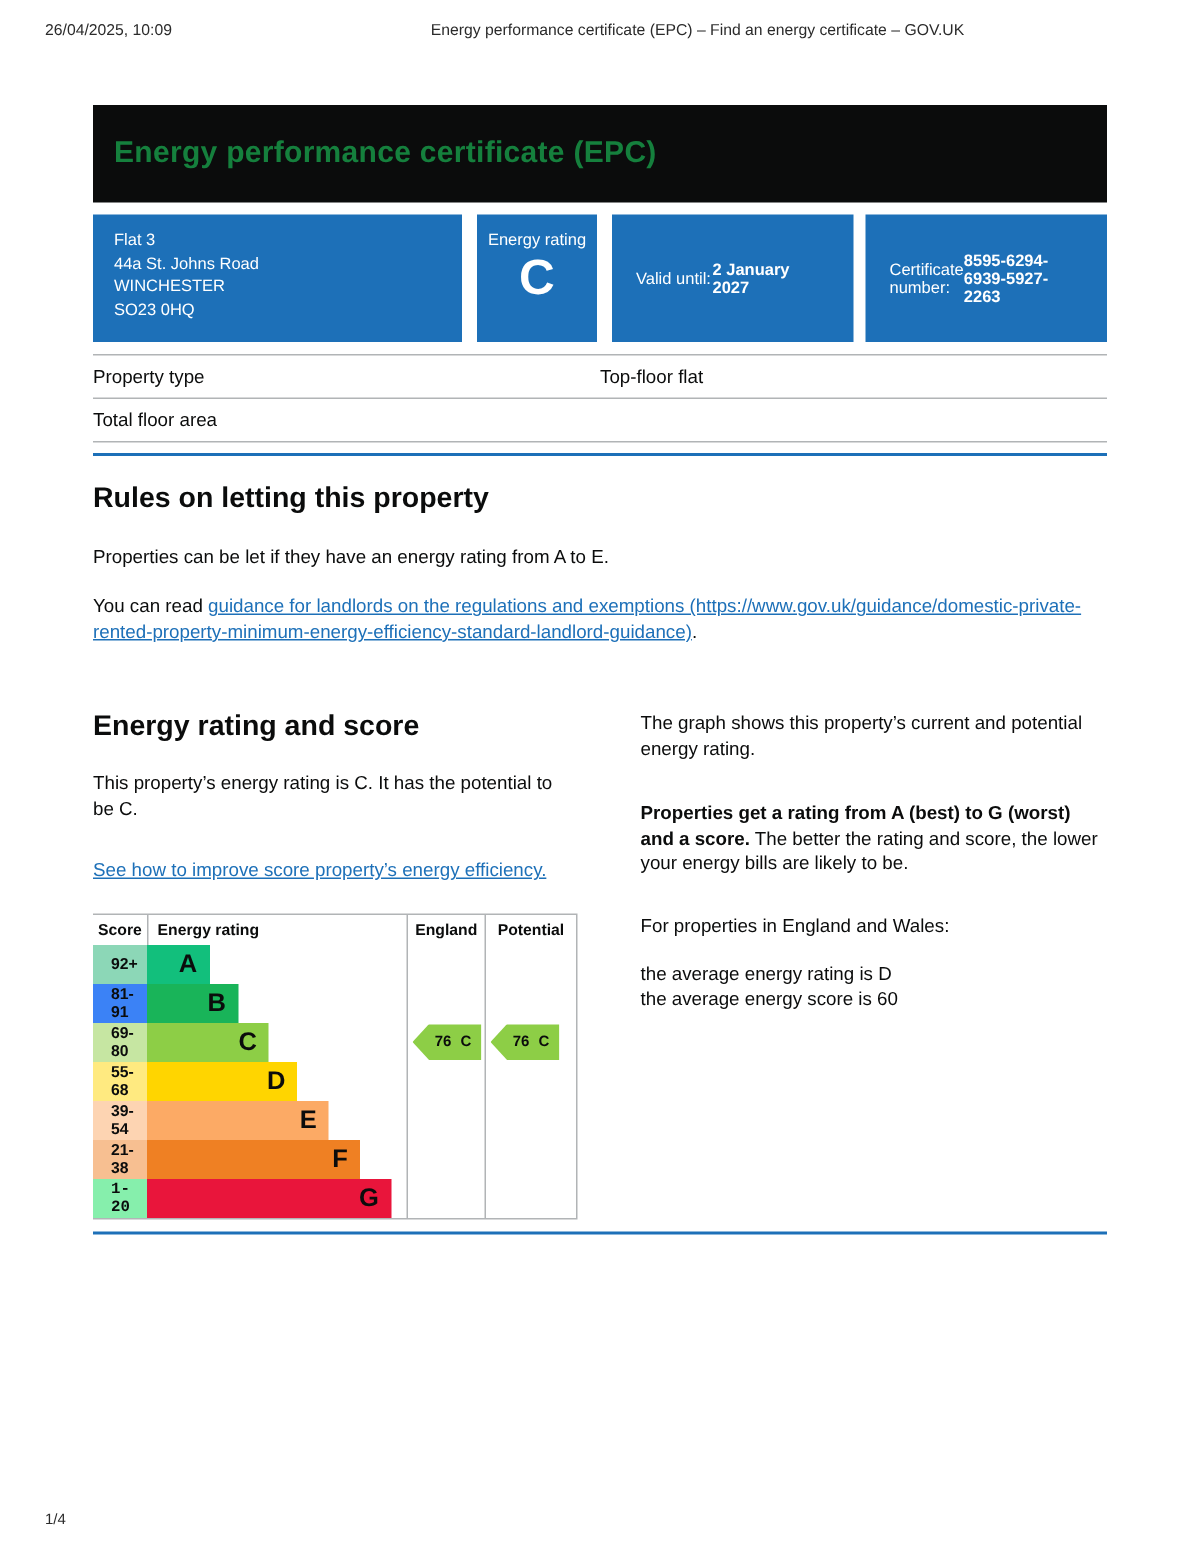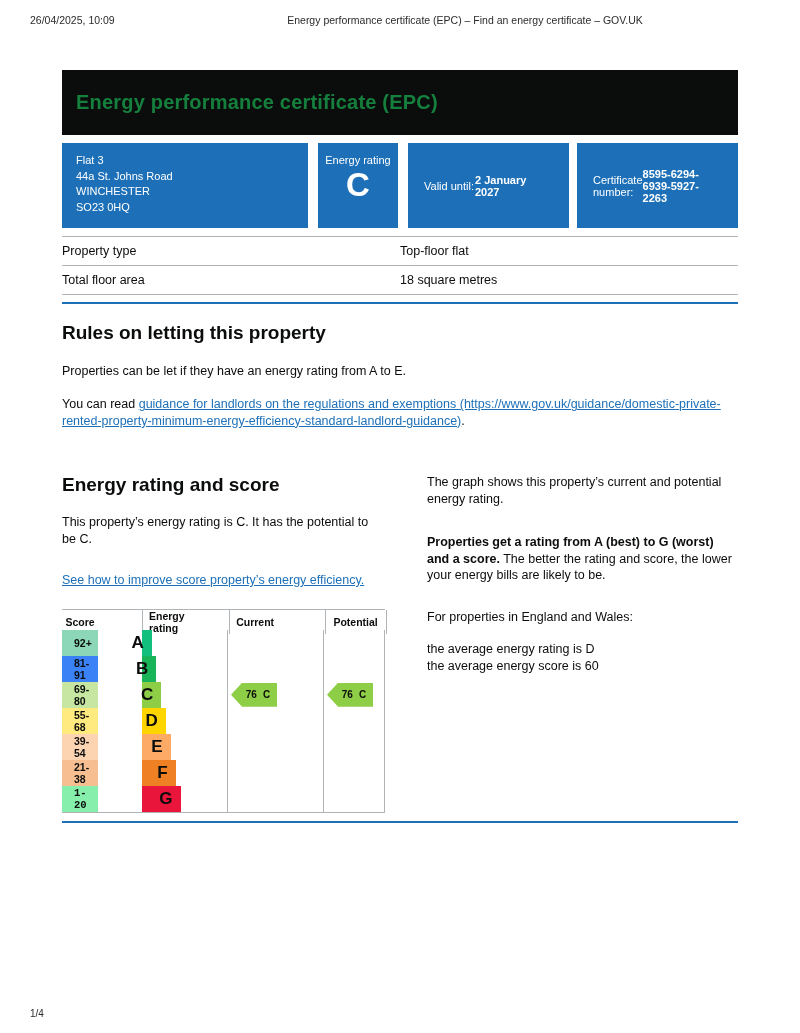--- a/index.html
+++ b/index.html
@@ -62,21 +62,21 @@
   .col-right { margin-left: 42px; flex: 1; }
   .left-p { margin-top: 18px; }
   .improve-p { margin-top: 25px; }
   .right-p1 { margin-top: 0; }
   .right-p2 { margin-top: 27px; }
   .right-p3 { margin-top: 25px; }
   .right-lines { margin-top: 16px; font-size: 12.5px; line-height: 1.32; }
 
   
   .epc-chart { margin-top: 20px; width: 323px; border-top: 1px solid #b1b4b6; border-bottom: 1px solid #b1b4b6; }
-  .chart-cols { display: grid; grid-template-columns: 36px 1fr 52px 62px; gap: 44px; }
+  .chart-cols { display: grid; grid-template-columns: 36px 1fr 52px 62px; }
   .chart-header-row { height: 20px; font-size: 10.5px; font-weight: bold; }
   .chart-header-row > div { display: flex; align-items: center; }
   .h-score { justify-content: center; }
   .h-rating { padding-left: 6px; border-left: 1px solid #b1b4b6; }
   .h-current { justify-content: center; border-left: 1px solid #b1b4b6; }
   .h-potential { justify-content: center; border-left: 1px solid #b1b4b6; border-right: 1px solid #b1b4b6; }
 
   .band-row { height: 26px; }
   .score-cell { font-size: 10.5px; font-weight: bold; display: flex; align-items: center; padding-left: 12px; }
   .bar-cell { position: relative; }
@@ -127,21 +127,20 @@
     </div>
   </div>
 
   <div class="prop-table">
     <div class="prop-row">
       <div class="prop-label">Property type</div>
       <div class="prop-value">Top-floor flat</div>
     </div>
     <div class="prop-row">
       <div class="prop-label">Total floor area</div>
-      <div class="prop-value">18 square metres</div>
     </div>
   </div>
 
   <hr class="blue-rule rule-1">
 
   <div class="rules-section">
     <h2 class="section-heading">Rules on letting this property</h2>
     <p class="body-text rules-p1">Properties can be let if they have an energy rating from A to E.</p>
     <p class="body-text rules-p2"><span>You can read </span><a href="#">guidance for landlords on the regulations and exemptions (https://www.gov.uk/guidance/domestic-private-rented-property-minimum-energy-efficiency-standard-landlord-guidance)</a><span>.</span></p>
   </div>
@@ -149,21 +148,21 @@
   <div class="two-col">
     <div class="col-left">
       <h2 class="section-heading">Energy rating and score</h2>
       <p class="body-text left-p">This property’s energy rating is C. It has the potential to be C.</p>
       <p class="body-text improve-p"><a href="#">See how to improve score property’s energy efficiency.</a></p>
 
       <div class="epc-chart">
         <div class="chart-cols chart-header-row">
           <div class="h-score">Score</div>
           <div class="h-rating">Energy rating</div>
-          <div class="h-current">Current</div>
+          <div class="h-current">England</div>
           <div class="h-potential">Potential</div>
         </div>
         <div id="chart-rows">
             <div class="chart-cols band-row">
               <div class="score-cell" style="background: rgb(140, 215, 183);">92+</div>
               <div class="bar-cell">
                 <div class="bar" style="width: 24%; background: rgb(18, 191, 124);">A</div>
               </div>
               <div class="arrow-cell current-cell"></div>
               <div class="arrow-cell potential-cell"></div>

